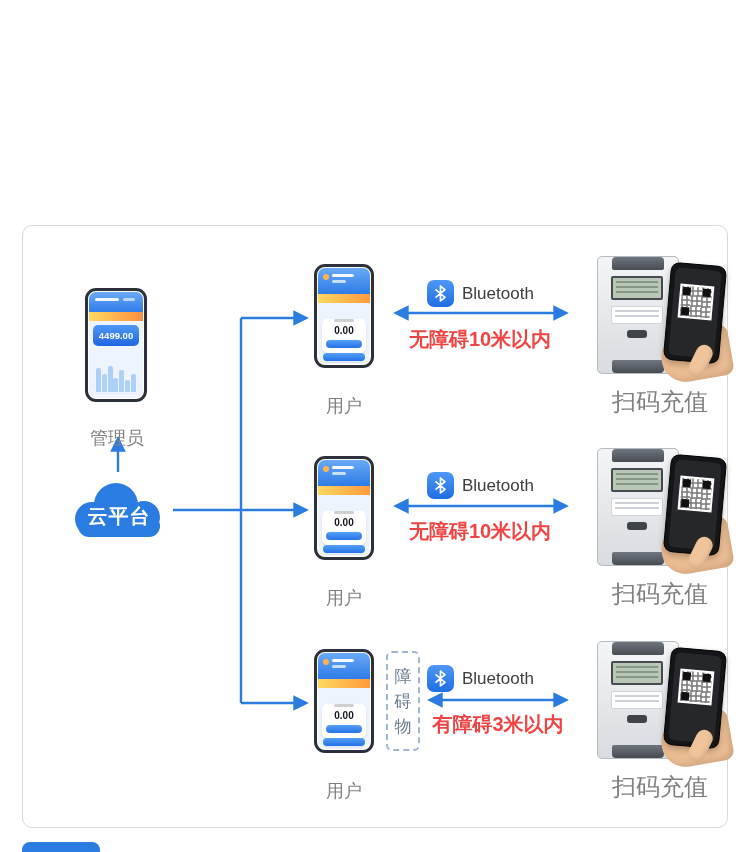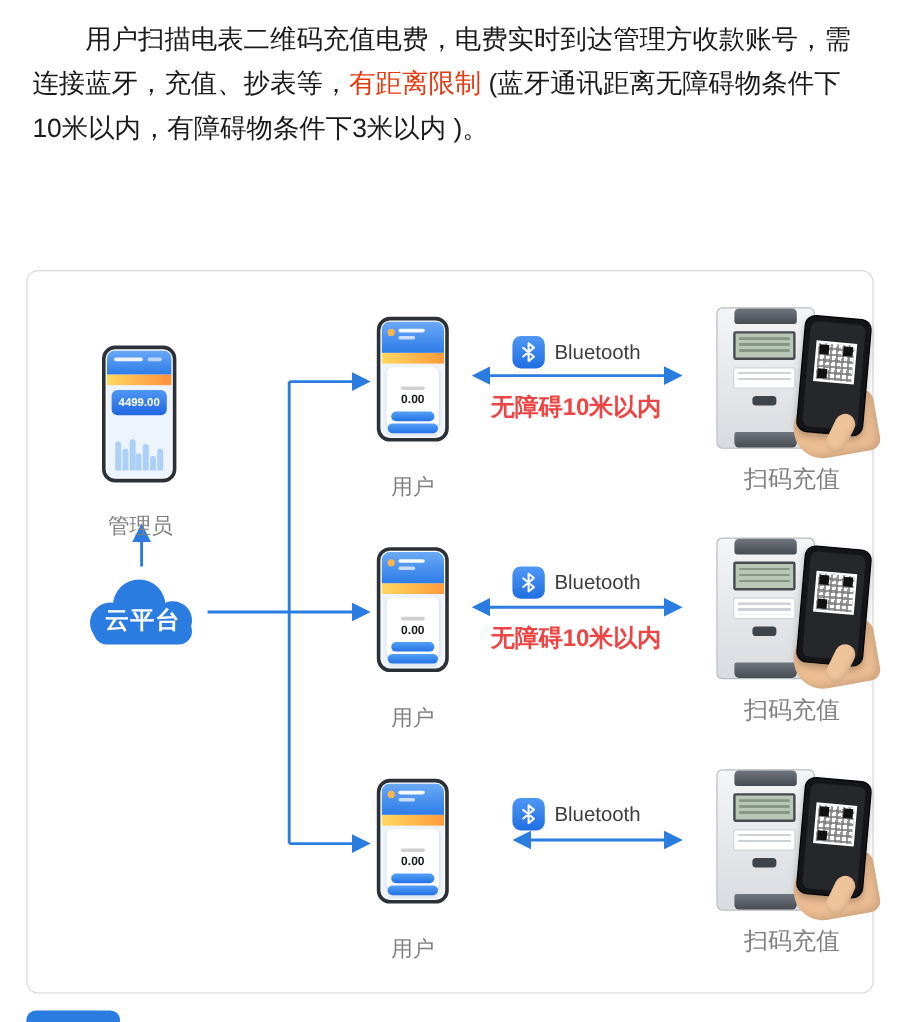--- a/index.html
+++ b/index.html
@@ -18,21 +18,21 @@
 
   
   .phone { position:absolute; background:#fff; border:3px solid #2c3038; border-radius:11px; }
   .screen { position:absolute; inset:1px; border-radius:7px; overflow:hidden; background:#eef4fd; }
 
   .u-header { height:26px; background:linear-gradient(180deg,#6aa9f5,#2e7ce8); position:relative; }
   .u-header .dot { position:absolute; left:5px; top:6px; width:6px; height:6px; border-radius:50%; background:#ffb34d; }
   .u-header .l1 { position:absolute; left:14px; top:6px; width:22px; height:3px; background:rgba(255,255,255,.95); border-radius:2px; }
   .u-header .l2 { position:absolute; left:14px; top:12px; width:14px; height:3px; background:rgba(255,255,255,.7); border-radius:2px; }
   .u-banner { height:9px; background:linear-gradient(90deg,#ffd860,#ff9a3d); }
-  .u-card { margin:3px 4px 0; background:#fff; border-radius:5px; padding:16px 0 5px; box-shadow:0 1px 2px rgba(0,0,0,.12); text-align:center; }
+  .u-card { margin:16px 4px 0; background:#fff; border-radius:5px; padding:0 0 5px; box-shadow:0 1px 2px rgba(0,0,0,.12); text-align:center; }
   .u-mini { width:20px; height:3px; background:#cfcfcf; border-radius:2px; margin:0 auto 3px; }
   .u-balance { font-size:10px; font-weight:700; color:#15181c; line-height:11px; }
   .u-btn { width:36px; height:8px; margin:4px auto 0; border-radius:5px; background:linear-gradient(180deg,#55a0f6,#2472e8); }
   .u-row { height:6px; margin:4px 6px 0; background:#e4e9f2; border-radius:3px; }
   .u-bottom { position:absolute; left:5px; right:5px; bottom:3px; height:8px; border-radius:5px; background:linear-gradient(180deg,#55a0f6,#2472e8); }
 
   .a-header { height:20px; background:linear-gradient(180deg,#6aa9f5,#2e7ce8); position:relative; }
   .a-header .l1 { position:absolute; left:6px; top:6px; width:24px; height:3px; background:rgba(255,255,255,.9); border-radius:2px; }
   .a-header .l2 { position:absolute; left:34px; top:6px; width:12px; height:3px; background:rgba(255,255,255,.6); border-radius:2px; }
   .a-banner { height:9px; background:linear-gradient(90deg,#ffd860,#ff8f3d); }
@@ -92,32 +92,31 @@
              box-shadow:0 3px 6px rgba(0,0,0,.25); }
   .m-screen { position:absolute; inset:4px; border-radius:6px; background:#25272b; }
   .m-qr { position:absolute; left:50%; top:16px; width:34px; height:34px; transform:translateX(-50%); background:#fff; }
   .m-qr::before { content:""; position:absolute; left:3px; top:3px; width:8px; height:8px; background:#111;
                   box-shadow:20px 0 0 #111, 0 20px 0 #111; }
   .m-qr::after { content:""; position:absolute; inset:2px; opacity:.55;
                  background:repeating-linear-gradient(0deg, rgba(17,17,17,.8) 0 2px, transparent 2px 5px),
                             repeating-linear-gradient(90deg, rgba(17,17,17,.8) 0 2px, transparent 2px 5px); }
   .m-thumb { position:absolute; right:22px; bottom:0; width:17px; height:34px; background:#f0c49a;
              border-radius:9px; transform:rotate(26deg); box-shadow:inset -2px -2px 4px rgba(0,0,0,.12); }
-  .m-caption { position:absolute; left:566px; top:132px; width:142px; text-align:center; font-size:20px; color:#808080; }
+  .m-caption { position:absolute; left:566px; top:132px; width:142px; text-align:center; font-size:24px; color:#808080; }
 
   .next-peek { position:absolute; left:22px; top:842px; width:78px; height:10px;
                background:#2b7ce1; border-radius:8px 8px 0 0; }
 </style>
 </head>
 <body>
 
 <div class="page">
 
 
-  <p class="intro"><span>用户扫描电表二维码充值电费，电费实时到达管理方收款账号，需连接蓝牙，充值、抄表等，</span><span class="hl">有距离限制</span><span> (蓝牙通讯距离无障碍物条件下10米以内，有障碍物条件下3米以内 )。</span></p>
 
   <div class="panel">
 
     <svg class="connectors" width="706" height="603" viewBox="0 0 706 603">
       <defs>
         <marker id="arw" viewBox="0 0 10 10" refX="7.5" refY="5" markerWidth="6.5" markerHeight="6.5" orient="auto-start-reverse">
           <path d="M0 0 L10 5 L0 10 Z" fill="#2b7ce1"></path>
         </marker>
       </defs>
       <path class="ln" d="M95 246 V214" marker-end="url(#arw)"></path>
@@ -272,28 +271,32 @@
           <div class="u-card">
             <div class="u-mini"></div>
             <div class="u-balance">0.00</div>
             <div class="u-btn"></div>
           </div>
           <div class="u-row"></div>
           <div class="u-bottom"></div>
         </div>
       </div>
       <div class="u-label">用户</div>
+      <div class="obstacle">
+        <span>障碍物</span>
+      </div>
       <div class="bt-group">
         <span class="bt-icon">
           <svg width="13" height="17" viewBox="0 0 12 16">
               <path d="M6 1 V15 L10.2 11.6 L1.8 4.6 M1.8 11.4 L10.2 4.4 L6 1" fill="none" stroke="#fff" stroke-width="1.6" stroke-linejoin="round" stroke-linecap="round"></path>
             </svg>
         </span>
         <span class="bt-text">Bluetooth</span>
       </div>
+      <div class="red-text">有障碍3米以内</div>
       <div class="meter">
         <div class="m-body">
           <div class="m-term top"></div>
           <div class="m-lcd"></div>
           <div class="m-sticker"></div>
           <div class="m-btn"></div>
           <div class="m-term bot"></div>
         </div>
         <div class="m-hand"></div>
         <div class="m-phone">

